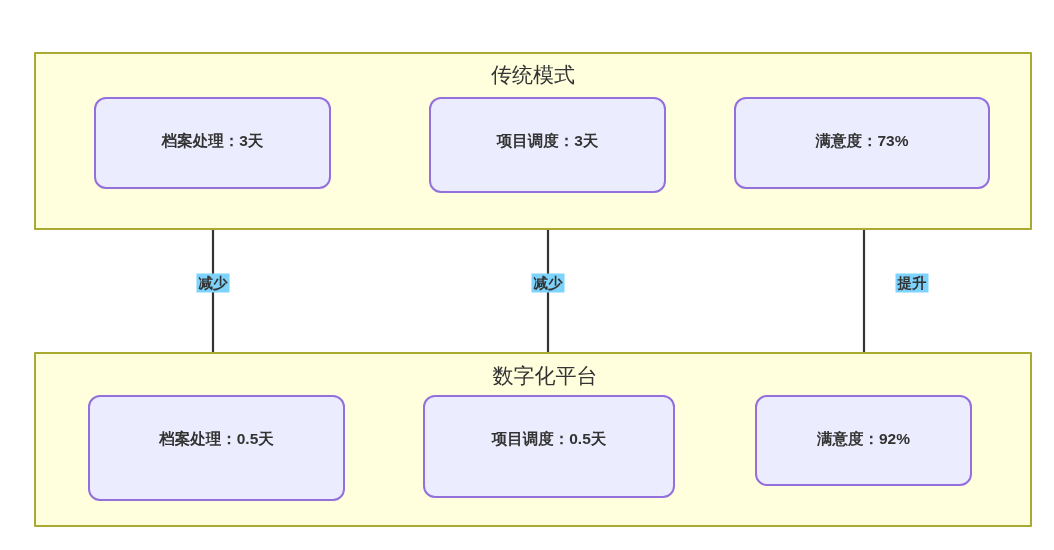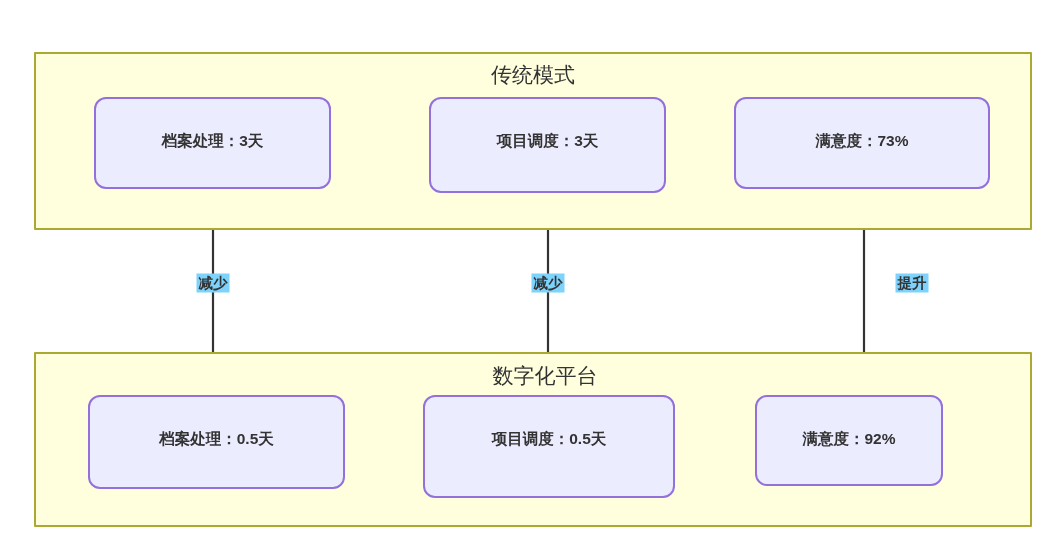--- a/index.html
+++ b/index.html
@@ -72,23 +72,23 @@
     line-height: 18px;
     font-weight: 700;
     color: #333333;
     white-space: nowrap;
   }
   
   #node-t1 { left: 94px;  top: 97px; width: 237px; height: 92px; }
   #node-t2 { left: 429px; top: 97px; width: 237px; height: 96px; }
   #node-t3 { left: 734px; top: 97px; width: 256px; height: 92px; padding-left: 40px; }
   
-  #node-d1 { left: 88px;  top: 395px; width: 257px; height: 94px; }
+  #node-d1 { left: 88px;  top: 395px; width: 257px; height: 106px; }
   #node-d2 { left: 423px; top: 395px; width: 252px; height: 103px; }
-  #node-d3 { left: 755px; top: 395px; width: 188px; height: 91px; }
+  #node-d3 { left: 755px; top: 395px; width: 217px; height: 91px; }
 
   .node .node-label { top: 33px; }
 
   
   .edge-label {
     position: absolute;
     transform: translate(-50%, -50%);
     background: #7dd3fc;
     color: #333333;
     font-size: 14.5px;

